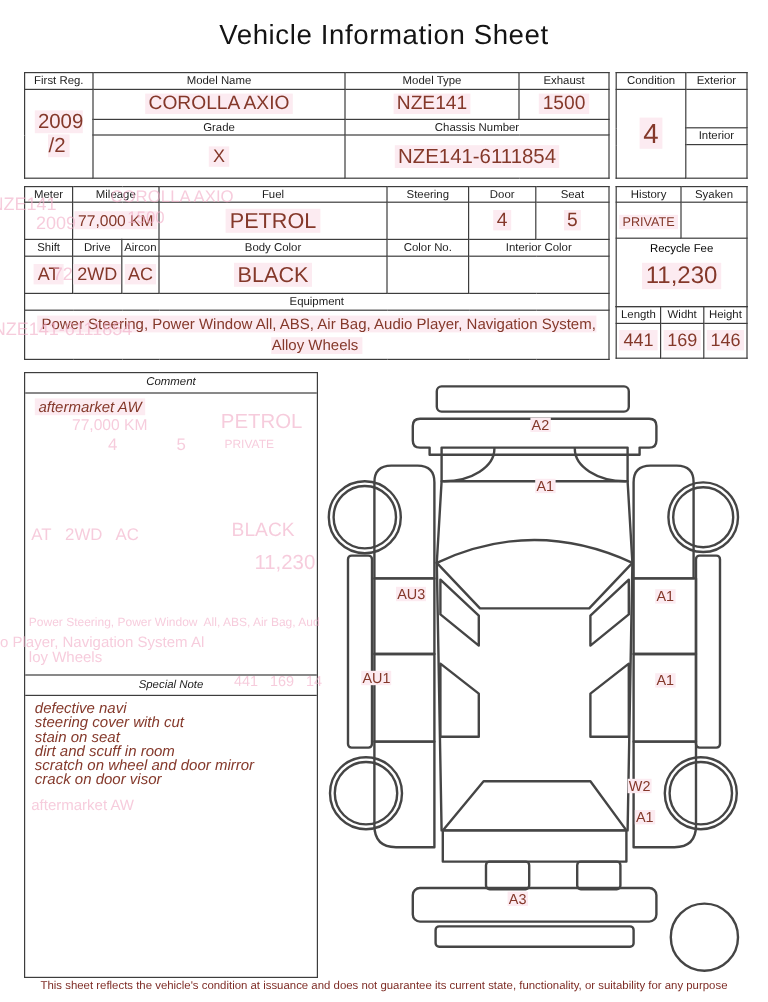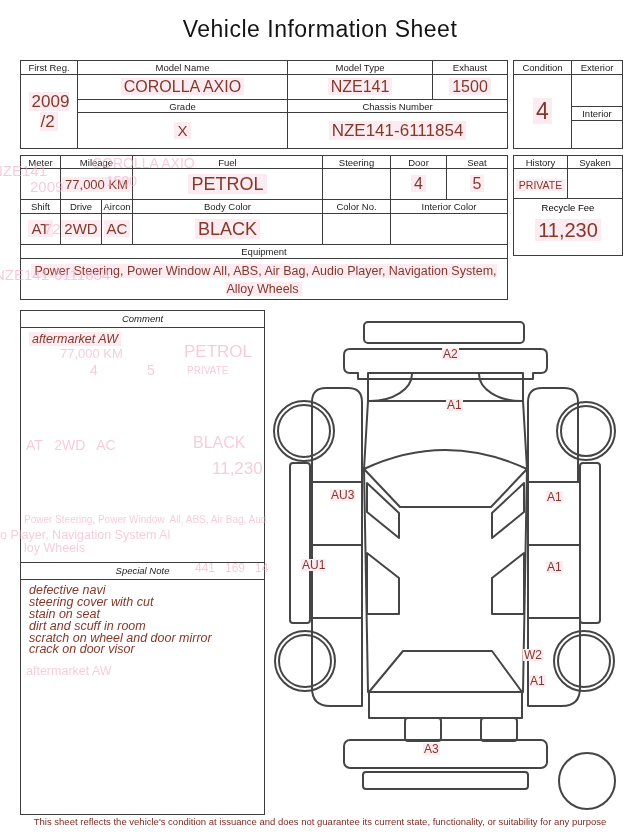--- a/index.html
+++ b/index.html
@@ -177,20 +177,39 @@
     </tr>
     <tr style="height:57px">
       <td colspan="2" style="vertical-align:top">
         <div class="hdr" style="font-size:9.5px;padding-top:3px">Recycle Fee</div>
         <div style="padding-top:6px"><span class="val hl" style="font-size:20px">11,230</span></div>
       </td>
     </tr>
   </tbody>
     </table>
 
+  <table class="tbl z2" style="left:513px;top:254.5px;width:109px">
+    <colgroup>
+        <col style="width:37px">
+        <col style="width:36px">
+        <col style="width:36px">
+      </colgroup>
+    <tbody>
+        <tr style="height:14px">
+      <td class="hdr">Length</td>
+      <td class="hdr">Widht</td>
+      <td class="hdr">Height</td>
+    </tr>
+    <tr style="height:29px">
+      <td><span class="val hl" style="font-size:15px">441</span></td>
+      <td><span class="val hl" style="font-size:15px">169</span></td>
+      <td><span class="val hl" style="font-size:15px">146</span></td>
+    </tr>
+  </tbody>
+    </table>
 
   <div class="abs notes z2" style="left:20px;top:310px;width:243px;height:503px">
     <div class="sec-hdr">Comment</div>
     <div class="sec-body" style="height:224px"><span class="hl">aftermarket AW</span></div>
     <div class="sec-hdr sec-hdr2">Special Note</div>
     <div class="sec-body sn-body pre">defective navi
 steering cover with cut
 stain on seat
 dirt and scuff in room
 scratch on wheel and door mirror

